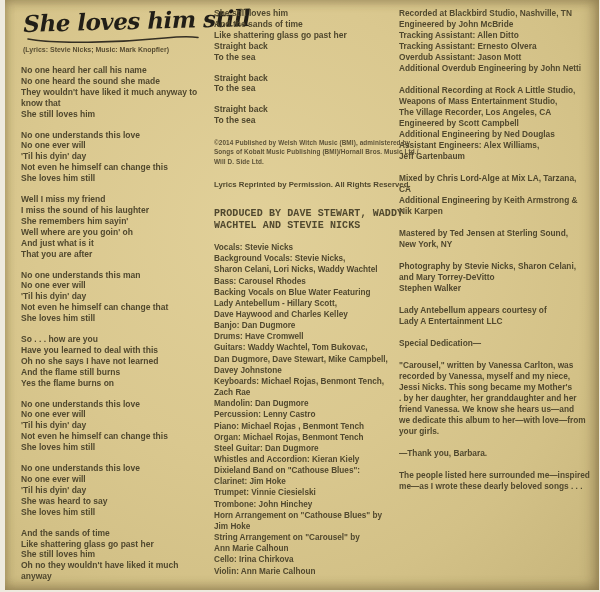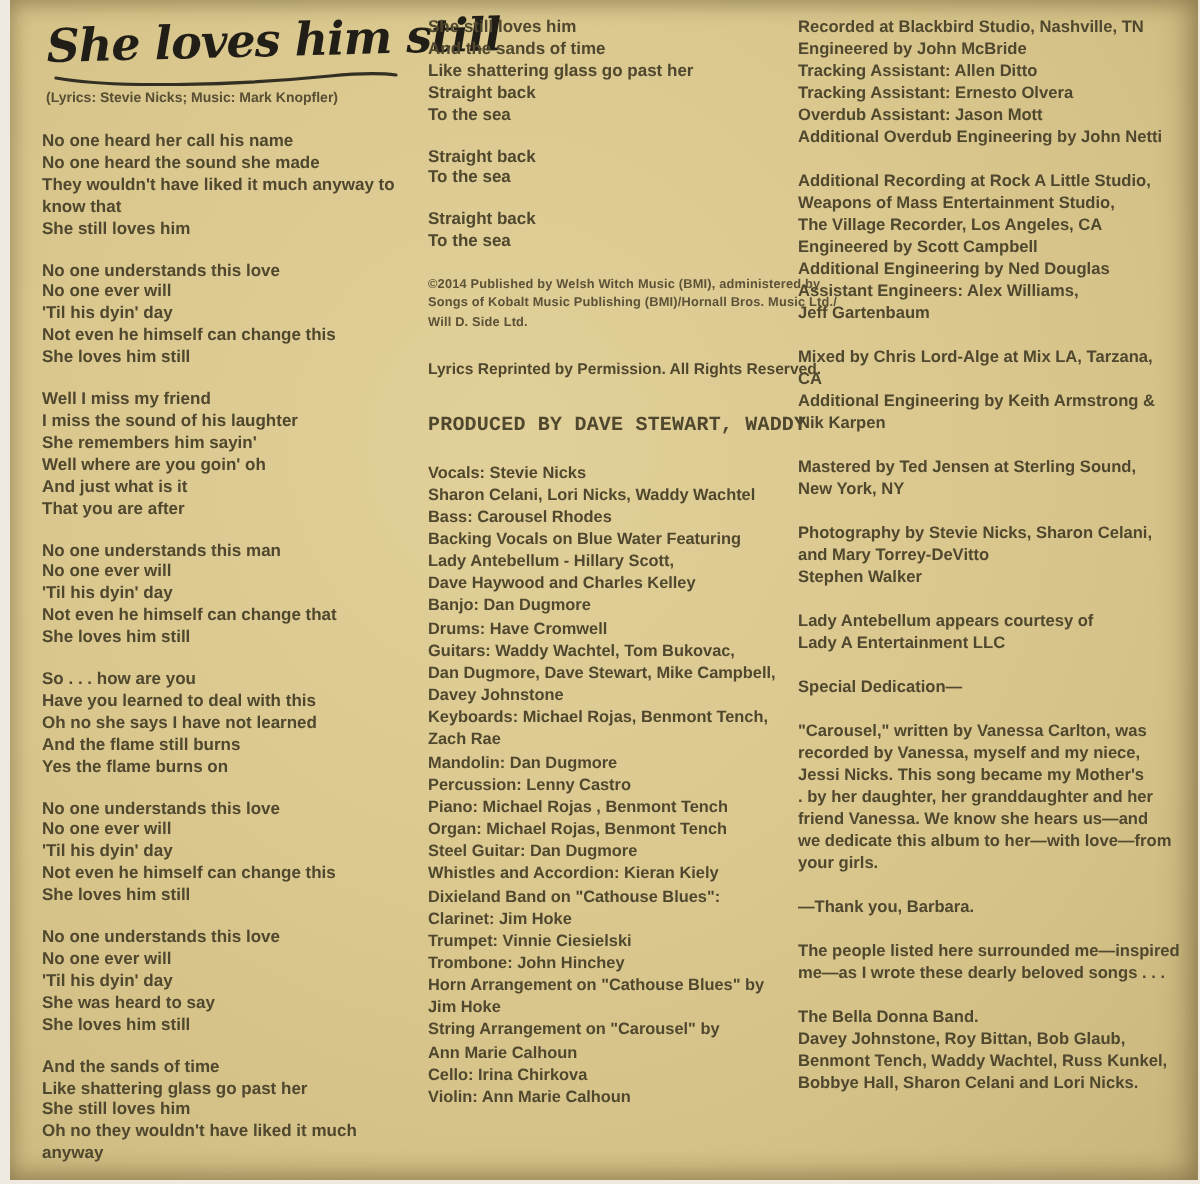--- a/index.html
+++ b/index.html
@@ -141,23 +141,25 @@
       <div class="block fine">
         <div class="line">©2014 Published by Welsh Witch Music (BMI), administered by</div>
         <div class="line">Songs of Kobalt Music Publishing (BMI)/Hornall Bros. Music Ltd./</div>
         <div class="line">Will D. Side Ltd.</div>
       </div>
       <div class="block reprint">
         <div class="line">Lyrics Reprinted by Permission. All Rights Reserved.</div>
       </div>
       <div class="block caps">
         <div class="line">PRODUCED BY DAVE STEWART, WADDY</div>
+        <div class="line">WACHTEL AND STEVIE NICKS</div>
       </div>
       <div class="block credits">
         <div class="line">Vocals: Stevie Nicks</div>
+        <div class="line">Background Vocals: Stevie Nicks,</div>
         <div class="line">Sharon Celani, Lori Nicks, Waddy Wachtel</div>
         <div class="line">Bass: Carousel Rhodes</div>
         <div class="line">Backing Vocals on Blue Water Featuring</div>
         <div class="line">Lady Antebellum - Hillary Scott,</div>
         <div class="line">Dave Haywood and Charles Kelley</div>
         <div class="line">Banjo: Dan Dugmore</div>
         <div class="line">Drums: Have Cromwell</div>
         <div class="line">Guitars:  Waddy Wachtel, Tom Bukovac,</div>
         <div class="line">Dan Dugmore, Dave Stewart, Mike Campbell,</div>
         <div class="line">Davey Johnstone</div>
@@ -231,21 +233,15 @@
         <div class="line">we dedicate this album to her—with love—from</div>
         <div class="line">your girls.</div>
       </div>
       <div class="block verse">
         <div class="line">—Thank you, Barbara.</div>
       </div>
       <div class="block verse">
         <div class="line">The people listed here surrounded me—inspired</div>
         <div class="line">me—as I wrote these dearly beloved songs . . .</div>
       </div>
-      <div class="block verse">
-        <div class="line">The Bella Donna Band.</div>
-        <div class="line">Davey Johnstone, Roy Bittan, Bob Glaub,</div>
-        <div class="line">Benmont Tench, Waddy Wachtel, Russ Kunkel,</div>
-        <div class="line">Bobbye Hall, Sharon Celani and Lori Nicks.</div>
-      </div>
     </div>
 
 </div>
 
 </body></html>

